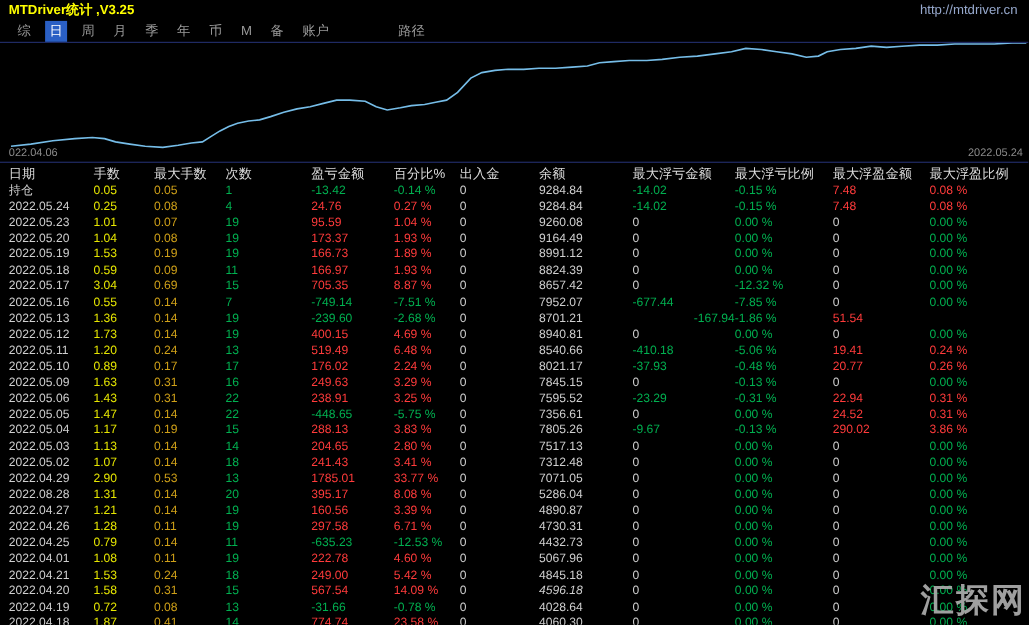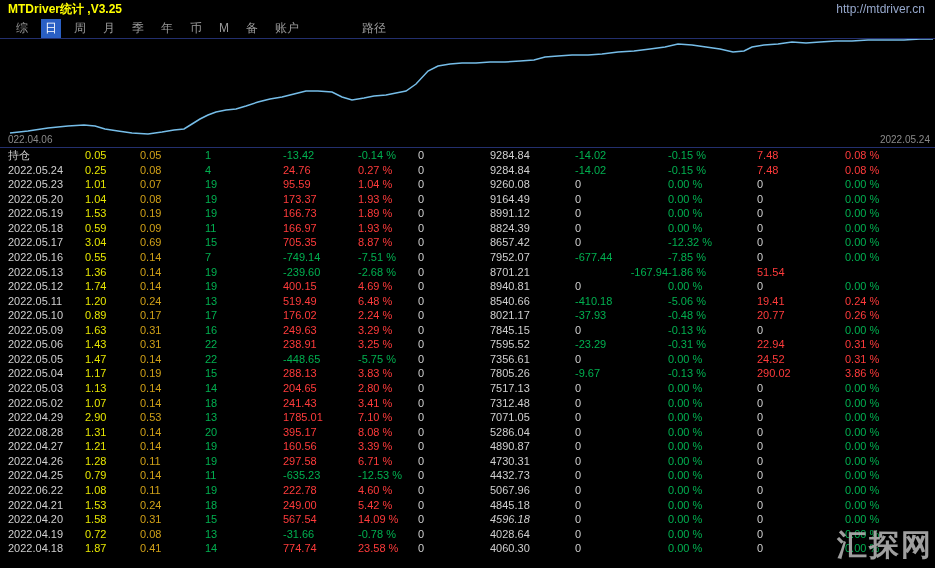--- a/index.html
+++ b/index.html
@@ -65,20 +65,34 @@
 
 <div class="chart">
   <svg id="chart-svg" viewBox="0 0 935 108" preserveAspectRatio="none">
     <polyline id="chart-line" points="10,94 28,92 48,89 68,87 84,86 95,87 105,90 118,92 132,94 148,95 162,93 174,91 184,90 192,85 200,80 208,76 216,73 226,71 236,70 246,67 258,63 270,60 282,58 294,55 306,52 318,52 332,53 342,58 352,61 364,59 374,57 386,56 396,54 406,52 416,45 428,32 438,27 450,25 462,24 476,24 490,23 505,23 520,22 534,21 545,18 558,17 572,16 588,16 602,15 618,13 634,12 650,10 665,8 678,5 692,6 706,8 720,10 733,13 744,12 752,8 764,6 778,5 792,3 806,4 820,3 836,2 852,2 868,1 886,1 904,1 920,0 933,0"></polyline>
   </svg>
   <span class="axis-label left">022.04.06</span>
   <span class="axis-label right">2022.05.24</span>
 </div>
 
 <div>
+  <div class="thead" id="thead">
+      <span>日期</span>
+      <span>手数</span>
+      <span>最大手数</span>
+      <span>次数</span>
+      <span>盈亏金额</span>
+      <span>百分比%</span>
+      <span>出入金</span>
+      <span>余额</span>
+      <span>最大浮亏金额</span>
+      <span>最大浮亏比例</span>
+      <span>最大浮盈金额</span>
+      <span>最大浮盈比例</span>
+    </div>
   <div id="tbody">
       <div class="trow">
         <span style="color: rgb(207, 207, 207);">持仓</span>
         <span style="color: rgb(230, 230, 0);">0.05</span>
         <span style="color: rgb(207, 160, 24);">0.05</span>
         <span style="color: rgb(0, 176, 80);">1</span>
         <span style="color: rgb(0, 176, 80);">-13.42</span>
         <span style="color: rgb(0, 176, 80);">-0.14 %</span>
         <span style="color: rgb(207, 207, 207);">0</span>
         <span style="color: rgb(207, 207, 207);">9284.84</span>
@@ -194,21 +208,21 @@
         <span style="color: rgb(0, 176, 80);">-2.68 %</span>
         <span style="color: rgb(207, 207, 207);">0</span>
         <span style="color: rgb(207, 207, 207);">8701.21</span>
         <span style="color: rgb(0, 176, 80); text-align: right;">-167.94</span>
         <span style="color: rgb(0, 176, 80);">-1.86 %</span>
         <span style="color: rgb(255, 59, 59);">51.54</span>
         <span style="color: rgb(255, 59, 59); margin-top: 28px;">0.57 %</span>
       </div>
       <div class="trow">
         <span style="color: rgb(207, 207, 207);">2022.05.12</span>
-        <span style="color: rgb(230, 230, 0);">1.74</span>
+        <span style="color: rgb(230, 230, 0);">1.73</span>
         <span style="color: rgb(207, 160, 24);">0.14</span>
         <span style="color: rgb(0, 176, 80);">19</span>
         <span style="color: rgb(255, 59, 59);">400.15</span>
         <span style="color: rgb(255, 59, 59);">4.69 %</span>
         <span style="color: rgb(207, 207, 207);">0</span>
         <span style="color: rgb(207, 207, 207);">8940.81</span>
         <span style="color: rgb(207, 207, 207);">0</span>
         <span style="color: rgb(0, 176, 80);">0.00 %</span>
         <span style="color: rgb(207, 207, 207);">0</span>
         <span style="color: rgb(0, 176, 80);">0.00 %</span>
@@ -324,21 +338,21 @@
         <span style="color: rgb(0, 176, 80);">0.00 %</span>
         <span style="color: rgb(207, 207, 207);">0</span>
         <span style="color: rgb(0, 176, 80);">0.00 %</span>
       </div>
       <div class="trow">
         <span style="color: rgb(207, 207, 207);">2022.04.29</span>
         <span style="color: rgb(230, 230, 0);">2.90</span>
         <span style="color: rgb(207, 160, 24);">0.53</span>
         <span style="color: rgb(0, 176, 80);">13</span>
         <span style="color: rgb(255, 59, 59);">1785.01</span>
-        <span style="color: rgb(255, 59, 59);">7.10 %</span>
+        <span style="color: rgb(255, 59, 59);">33.77 %</span>
         <span style="color: rgb(207, 207, 207);">0</span>
         <span style="color: rgb(207, 207, 207);">7071.05</span>
         <span style="color: rgb(207, 207, 207);">0</span>
         <span style="color: rgb(0, 176, 80);">0.00 %</span>
         <span style="color: rgb(207, 207, 207);">0</span>
         <span style="color: rgb(0, 176, 80);">0.00 %</span>
       </div>
       <div class="trow">
         <span style="color: rgb(207, 207, 207);">2022.08.28</span>
         <span style="color: rgb(230, 230, 0);">1.31</span>
@@ -389,21 +403,21 @@
         <span style="color: rgb(0, 176, 80);">-635.23</span>
         <span style="color: rgb(0, 176, 80);">-12.53 %</span>
         <span style="color: rgb(207, 207, 207);">0</span>
         <span style="color: rgb(207, 207, 207);">4432.73</span>
         <span style="color: rgb(207, 207, 207);">0</span>
         <span style="color: rgb(0, 176, 80);">0.00 %</span>
         <span style="color: rgb(207, 207, 207);">0</span>
         <span style="color: rgb(0, 176, 80);">0.00 %</span>
       </div>
       <div class="trow">
-        <span style="color: rgb(207, 207, 207);">2022.06.22</span>
+        <span style="color: rgb(207, 207, 207);">2022.04.01</span>
         <span style="color: rgb(230, 230, 0);">1.08</span>
         <span style="color: rgb(207, 160, 24);">0.11</span>
         <span style="color: rgb(0, 176, 80);">19</span>
         <span style="color: rgb(255, 59, 59);">222.78</span>
         <span style="color: rgb(255, 59, 59);">4.60 %</span>
         <span style="color: rgb(207, 207, 207);">0</span>
         <span style="color: rgb(207, 207, 207);">5067.96</span>
         <span style="color: rgb(207, 207, 207);">0</span>
         <span style="color: rgb(0, 176, 80);">0.00 %</span>
         <span style="color: rgb(207, 207, 207);">0</span>

